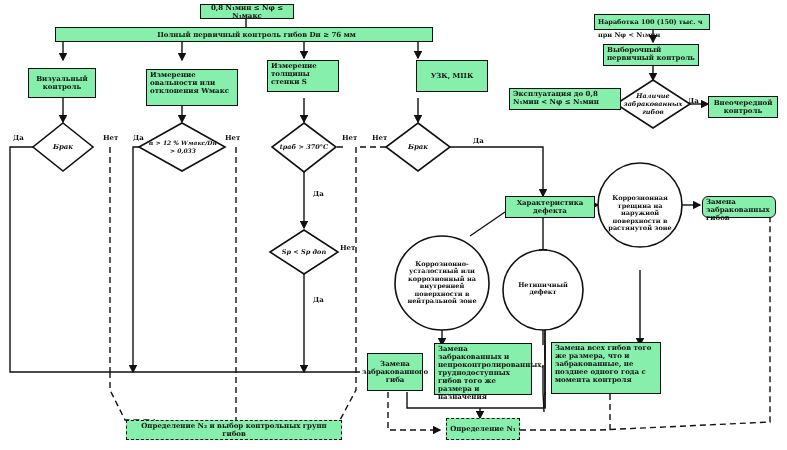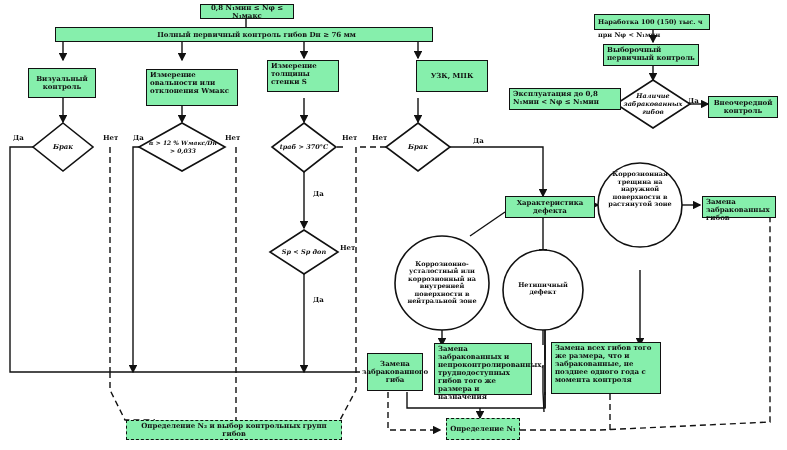--- a/index.html
+++ b/index.html
@@ -154,23 +154,23 @@
 <div class="box center" style="left:708px;top:96px;width:70px;height:22px;">
   <span>Внеочередной контроль</span>
 </div>
 
 <div class="box center" style="left:505px;top:196px;width:90px;height:22px;">
   <span>Характеристика дефекта</span>
 </div>
 
 <div class="ctext" style="left:404px;top:248px;width:76px;height:70px;">Коррозионно-усталостный или коррозионный на внутренней поверхности в нейтральной зоне</div>
 <div class="ctext" style="left:513px;top:274px;width:60px;height:30px;">Нетипичный дефект</div>
-<div class="ctext" style="left:604px;top:164px;width:72px;height:52px;">Коррозионная трещина на наружной поверхности в растянутой зоне</div>
+<div class="ctext" style="left:604px;top:188px;width:72px;height:52px;">Коррозионная трещина на наружной поверхности в растянутой зоне</div>
 
-<div class="box" style="left:702px;top:196px;width:74px;height:22px;">
+<div class="box" style="left:702px;top:196px;width:74px;height:22px;border-radius:6px;">
   <span>Замена забракованных гибов</span>
 </div>
 <div class="box center" style="left:367px;top:353px;width:56px;height:38px;">
   <span>Замена забракованного гиба</span>
 </div>
 <div class="box" style="left:434px;top:343px;width:98px;height:52px;">
   <span>Замена забракованных и непроконтролированных, труднодоступных гибов того же размера и назначения</span>
 </div>
 <div class="box" style="left:551px;top:342px;width:110px;height:52px;">
   <span>Замена всех гибов того же размера, что и забракованные, не позднее одного года с момента контроля</span>

